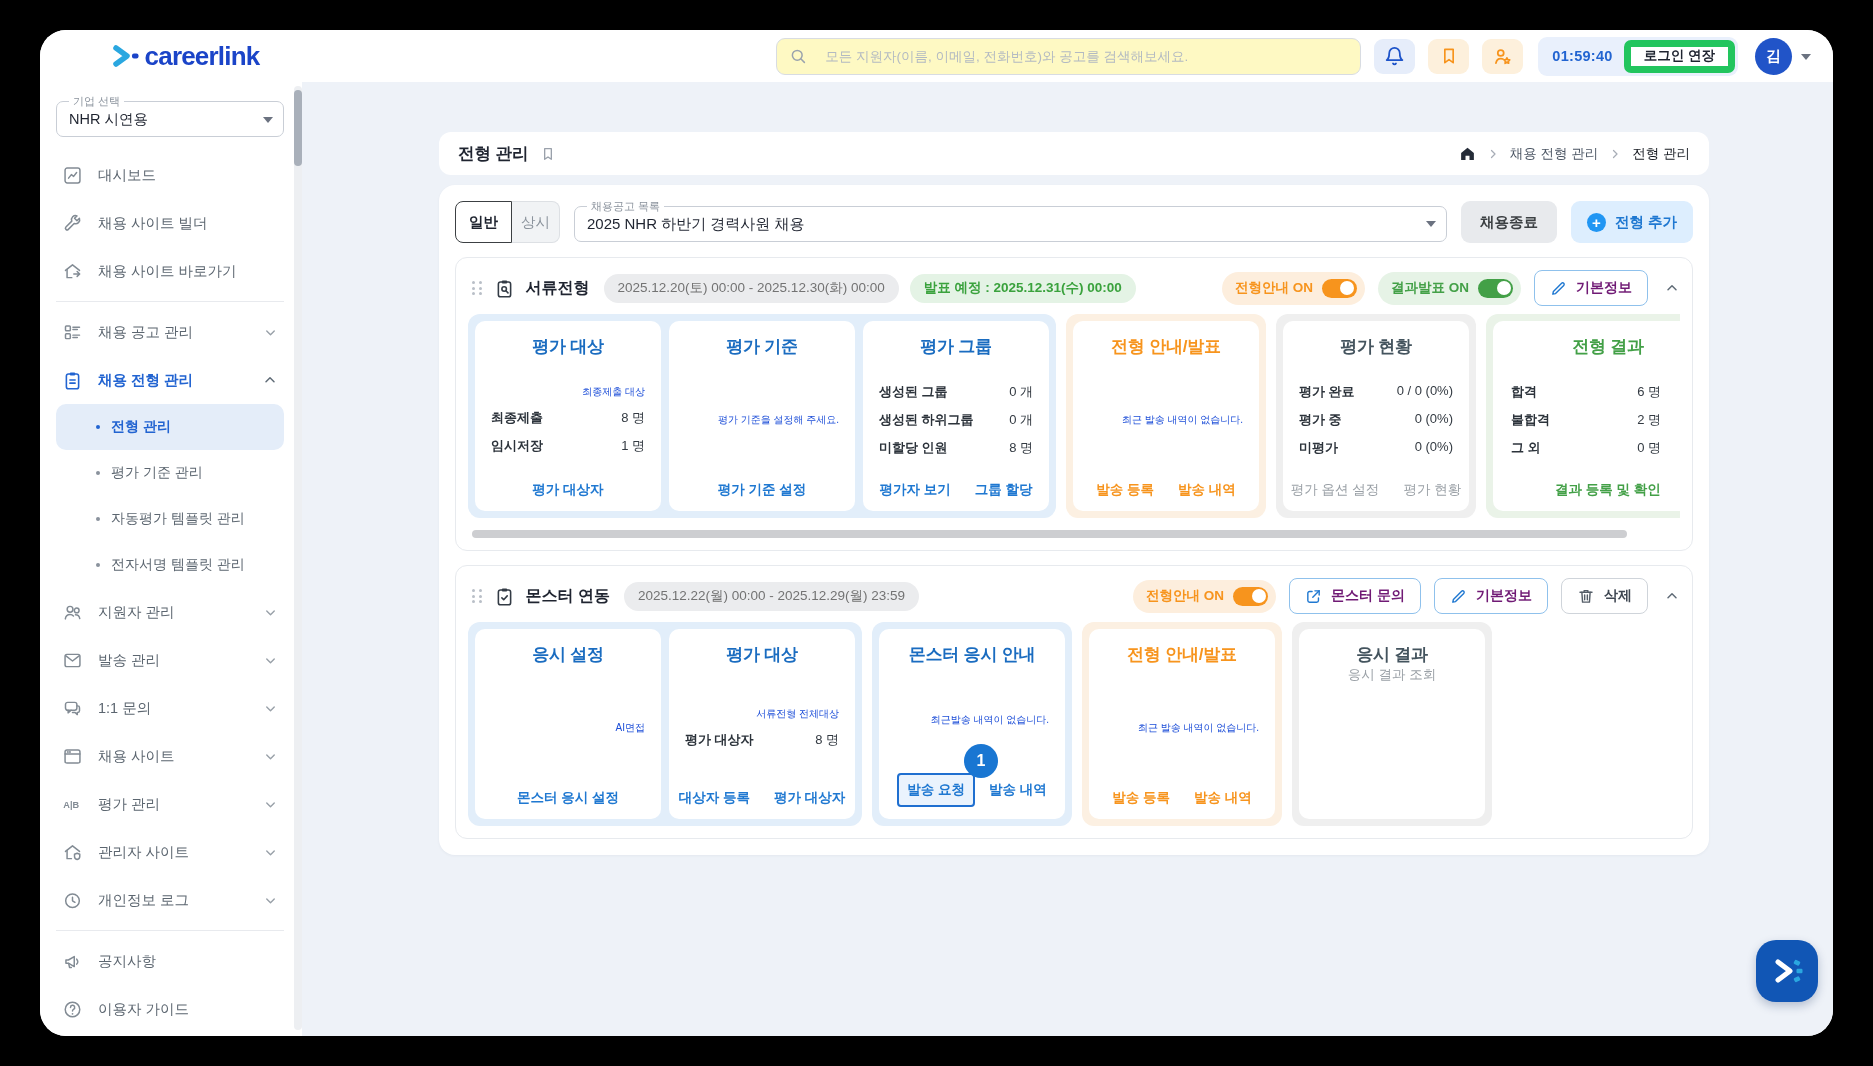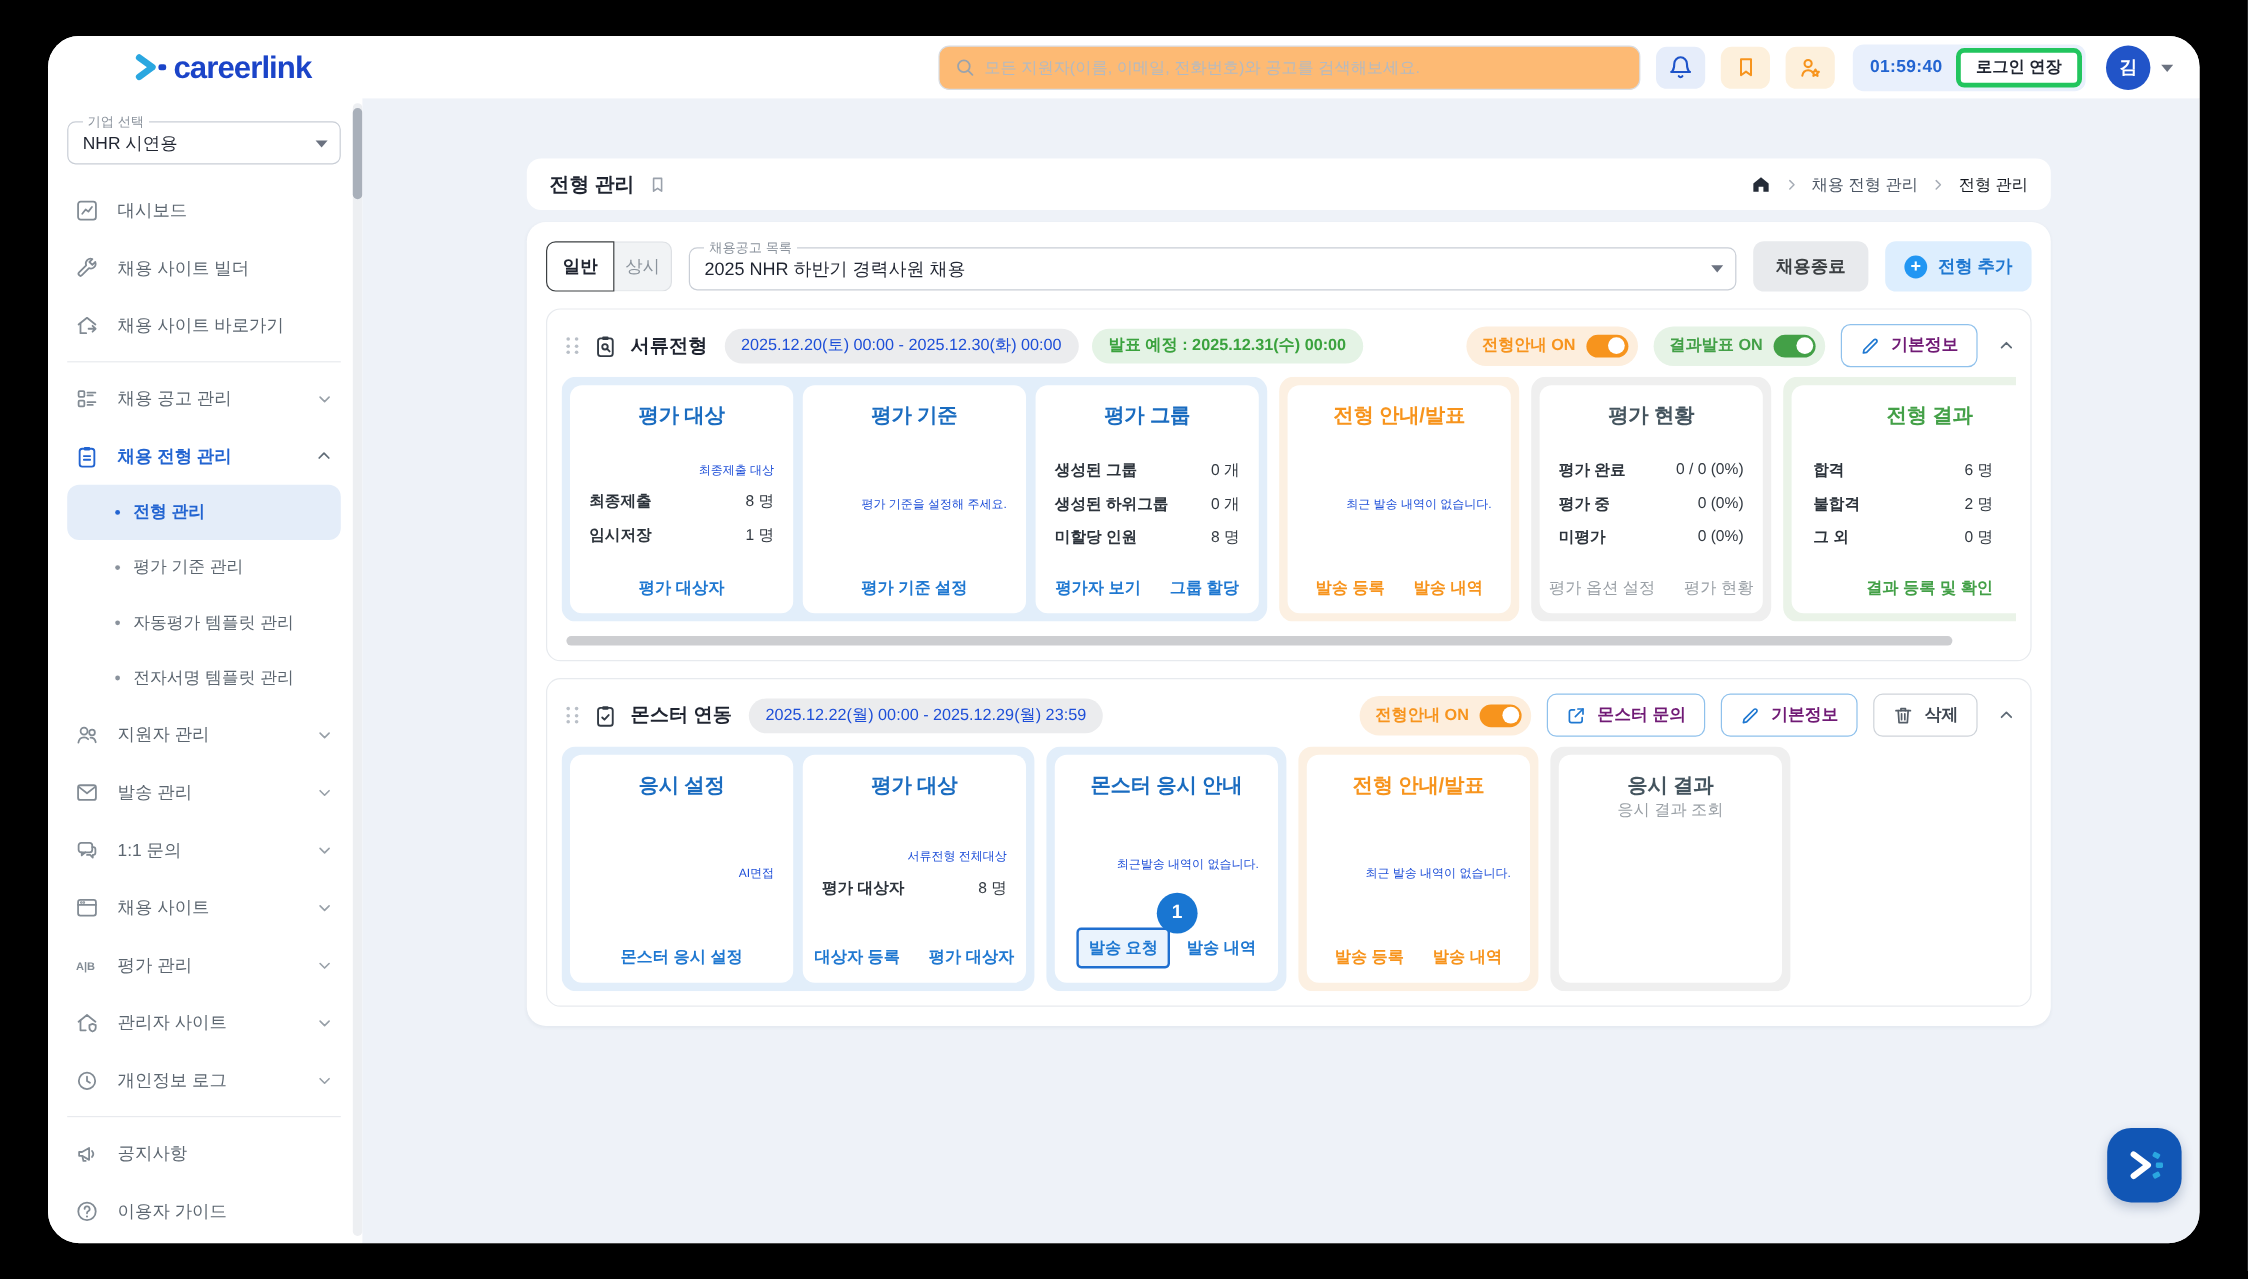--- a/index.html
+++ b/index.html
@@ -4,29 +4,29 @@
 <style>
   * {margin:0;padding:0;box-sizing:border-box;}
   html,body {background:#000;}
   body {width:1873px;height:1066px;position:relative;overflow:hidden;font-family:"Liberation Sans",sans-serif;}
   .window {position:absolute;left:40px;top:30px;width:1793px;height:1006px;background:#fff;border-radius:26px;overflow:hidden;display:flex;flex-direction:column;}
 
   
   .topbar {height:52px;flex:0 0 auto;display:flex;align-items:center;padding:0 22px 0 18px;background:#fff;}
   .logo {display:flex;align-items:center;gap:2px;width:252px;cursor:pointer;justify-content:center;}
   .logo-text {font-size:26px;font-weight:800;color:#1b44c8;letter-spacing:-0.8px;}
-  .search {margin-left:auto;width:585px;height:37px;border:1px solid #d8dce2;border-radius:9px;display:flex;align-items:center;padding:0 12px;gap:7px;background:#fdba74;}
+  .search {margin-left:auto;width:585px;height:37px;border:1px solid #d8dce2;border-radius:9px;display:flex;align-items:center;padding:0 12px;gap:18px;background:#fef9c3;}
   .search input {border:none;outline:none;flex:1;font-size:13.5px;color:#333;font-family:inherit;background:transparent;}
   .search input::placeholder {color:#b3bac2;}
   .tb-ic {width:41px;height:35px;border-radius:9px;display:flex;align-items:center;justify-content:center;margin-left:13px;cursor:pointer;}
   .tb-blue {background:#e6edfa;}
   .tb-orange {background:#fdf0dc;}
   .time-pill {margin-left:15px;height:39px;background:#e9f0fc;border-radius:9px;display:flex;align-items:center;padding:3px;}
   .time {font-size:14.5px;font-weight:bold;color:#2264d1;padding:0 11px;letter-spacing:.3px;}
-  .extend-btn {height:33px;background:#fff;border:4px solid #22c55e;border-radius:7px;font-weight:bold;font-size:13.5px;color:#1f2430;padding:0 13px;cursor:pointer;font-family:inherit;}
+  .extend-btn {height:33px;background:#fff;border:7px solid #22c55e;border-radius:7px;font-weight:bold;font-size:13.5px;color:#1f2430;padding:0 13px;cursor:pointer;font-family:inherit;}
   .avatar {width:37px;height:37px;border-radius:50%;background:#2154c8;color:#fff;font-size:15px;font-weight:bold;display:flex;align-items:center;justify-content:center;margin-left:17px;}
   .caret-down {width:0;height:0;border:5px solid transparent;border-top:6px solid #6b7280;margin-left:9px;margin-top:6px;}
 
   
   .body-row {flex:1;display:flex;min-height:0;position:relative;}
   .sidebar {width:262px;flex:0 0 auto;background:#fff;padding:6px 18px 0 16px;position:relative;}
   .sb-track {position:absolute;right:0;top:4px;bottom:6px;width:8px;background:#edeff2;border-radius:4px;}
   .sb-thumb {position:absolute;right:0;top:8px;width:8px;height:76px;background:#a9b0ba;border-radius:4px;}
   fieldset.select {border:1px solid #c9ced6;border-radius:7px;padding:0 10px 7px 12px;margin-top:6px;background:#fff;cursor:pointer;}
   fieldset.select legend {font-size:11px;color:#8a929c;padding:0 4px;}
@@ -61,21 +61,21 @@
   .btn-close {height:42px;padding:0 19px;background:#e8eaed;border:none;border-radius:9px;font-weight:bold;font-size:14.5px;color:#3c4043;cursor:pointer;font-family:inherit;}
   .btn-add {height:42px;padding:0 16px;background:#ddeefe;border:none;border-radius:9px;font-weight:bold;font-size:14.5px;color:#1f78d1;display:flex;align-items:center;gap:9px;cursor:pointer;font-family:inherit;}
   .plus-ic {width:19px;height:19px;border-radius:50%;background:#2196f3;color:#fff;display:flex;align-items:center;justify-content:center;font-size:15px;line-height:1;font-weight:bold;}
 
   .panel {margin-top:14px;border:1px solid #e7eaee;border-radius:12px;padding:10px 12px 12px;background:#fff;}
   .sec-head {display:flex;align-items:center;height:40px;gap:11px;}
   .drag {display:grid;grid-template-columns:3px 3px;gap:2.5px 3.5px;margin:0 1px 0 4px;cursor:grab;}
   .drag i {width:3px;height:3px;border-radius:50%;background:#b9bfc7;}
   .sec-title {font-size:16px;font-weight:bold;color:#1f2430;margin-right:3px;}
   .chip {height:29px;border-radius:15px;padding:0 14px;display:flex;align-items:center;font-size:13.5px;white-space:nowrap;}
-  .chip-gray {background:#ebecee;color:#1d4ed8;font-weight:500;}
+  .chip-gray {background:#ebecee;color:#737373;font-weight:500;}
   .chip-green {background:#e4f3e5;color:#3aa23d;font-weight:bold;}
   .sec-right {margin-left:auto;display:flex;align-items:center;gap:13px;}
   .tgl {height:33px;border-radius:17px;padding:0 8px 0 13px;display:flex;align-items:center;gap:9px;font-size:13.5px;font-weight:bold;cursor:pointer;}
   .tgl-orange {background:#fdeedd;color:#f7941d;}
   .tgl-green {background:#e6f3e6;color:#43a047;}
   .switch {width:35px;height:19px;border-radius:10px;position:relative;flex:0 0 auto;}
   .sw-orange {background:#f7941d;}
   .sw-green {background:#43a047;}
   .switch::after {content:"";position:absolute;right:2.5px;top:2.5px;width:14px;height:14px;border-radius:50%;background:#fff;}
   .btn-outline {height:36px;border-radius:8px;padding:0 15px;display:flex;align-items:center;gap:9px;font-size:14px;font-weight:bold;background:#fff;cursor:pointer;font-family:inherit;}

